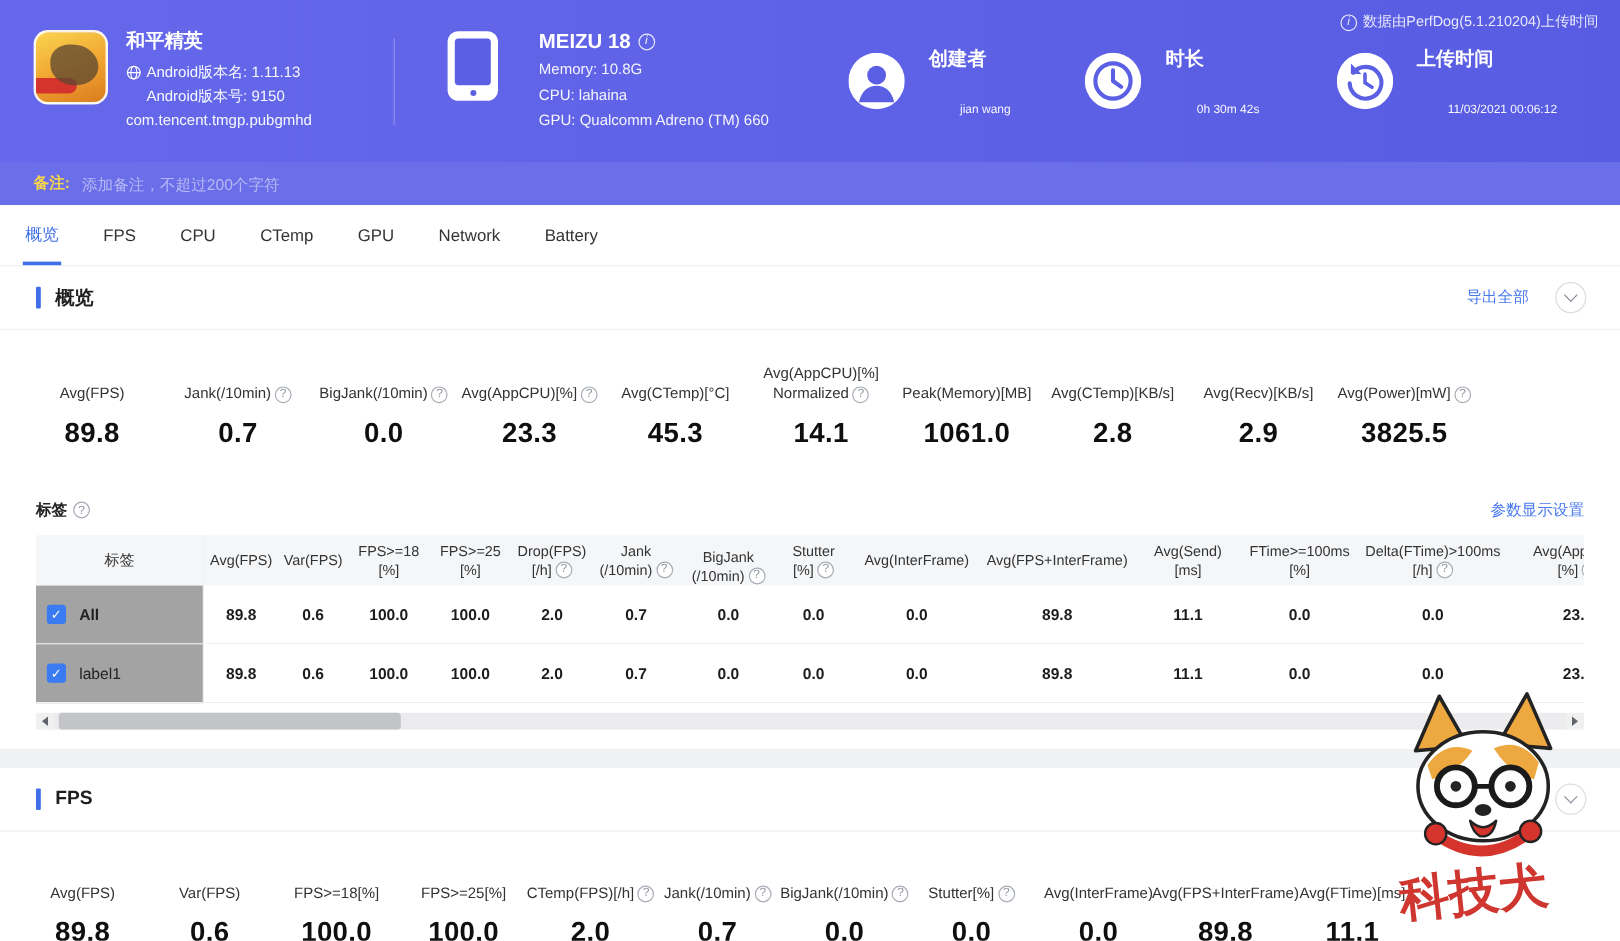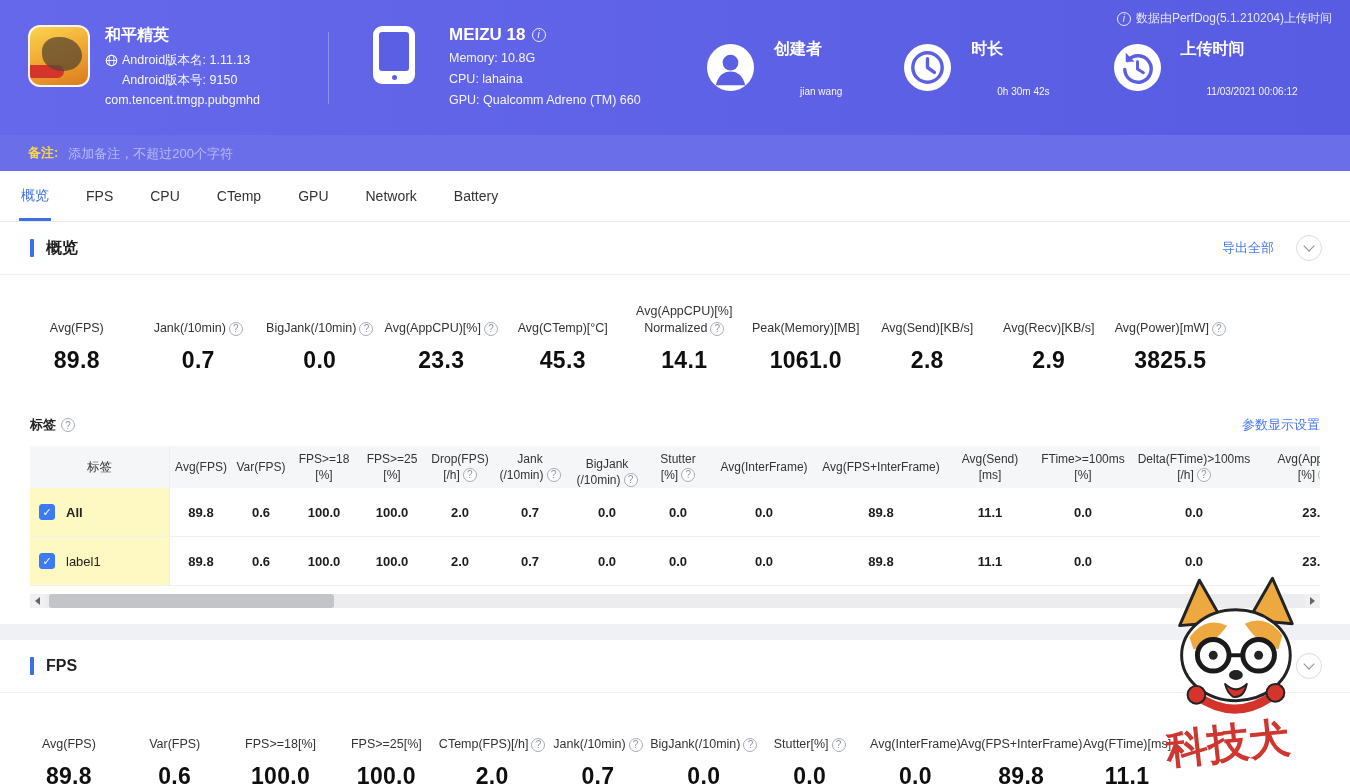--- a/index.html
+++ b/index.html
@@ -74,21 +74,21 @@
   .help::before { content:"?"; }
 
   
   .labels-head { display:flex; align-items:center; gap:5px; padding:8px 30px 12px; }
   .labels-title { font-size:13px; font-weight:bold; color:#222; }
   .labels-head .link { margin-left:auto; }
 
   .ptable { margin:0 30px; display:flex; }
   .pt-fixed { width:140px; flex:none; border-right:1px solid #edeff2; }
   .pt-fixed-head { height:42px; background:#f5f6f8; display:flex; align-items:center; justify-content:center; font-size:12.5px; color:#333; }
-  .pt-frow { height:49px; display:flex; align-items:center; gap:11px; padding-left:9px; border-bottom:1px solid #eef0f2; background:#fef9c3; }
+  .pt-frow { height:49px; display:flex; align-items:center; gap:11px; padding-left:9px; border-bottom:1px solid #eef0f2; background:#a3a3a3; }
   .row-name { font-size:13px; color:#222; }
   .row-name.bold { font-weight:bold; }
   .cb { width:16px; height:16px; border-radius:3px; border:1px solid #c4c8cf; background:#fff; display:inline-flex; align-items:center; justify-content:center; cursor:pointer; flex:none; color:#fff; font-size:11px; }
   .cb.checked { background:#3a7bf2; border-color:#3a7bf2; }
   .cb.checked::before { content:"✓"; }
 
   .pt-scroll { flex:1; overflow:hidden; }
   .pt-hrow { display:flex; height:42px; background:#f5f6f8; width:max-content; }
   .pt-cell { display:flex; flex-direction:column; align-items:center; justify-content:center; flex:none; }
   .pt-hline { display:flex; align-items:center; gap:3px; font-size:12px; color:#333; line-height:16px; white-space:nowrap; }
@@ -279,21 +279,21 @@
         <div class="stat-label">
           <div class="stat-line">
             <span>Peak(Memory)[MB]</span>
           </div>
         </div>
         <div class="stat-value">1061.0</div>
       </div>
       <div class="stat">
         <div class="stat-label">
           <div class="stat-line">
-            <span>Avg(Send)[KB/s]</span>
+            <span>Avg(CTemp)[KB/s]</span>
           </div>
         </div>
         <div class="stat-value">2.8</div>
       </div>
       <div class="stat">
         <div class="stat-label">
           <div class="stat-line">
             <span>Avg(Recv)[KB/s]</span>
           </div>
         </div>

